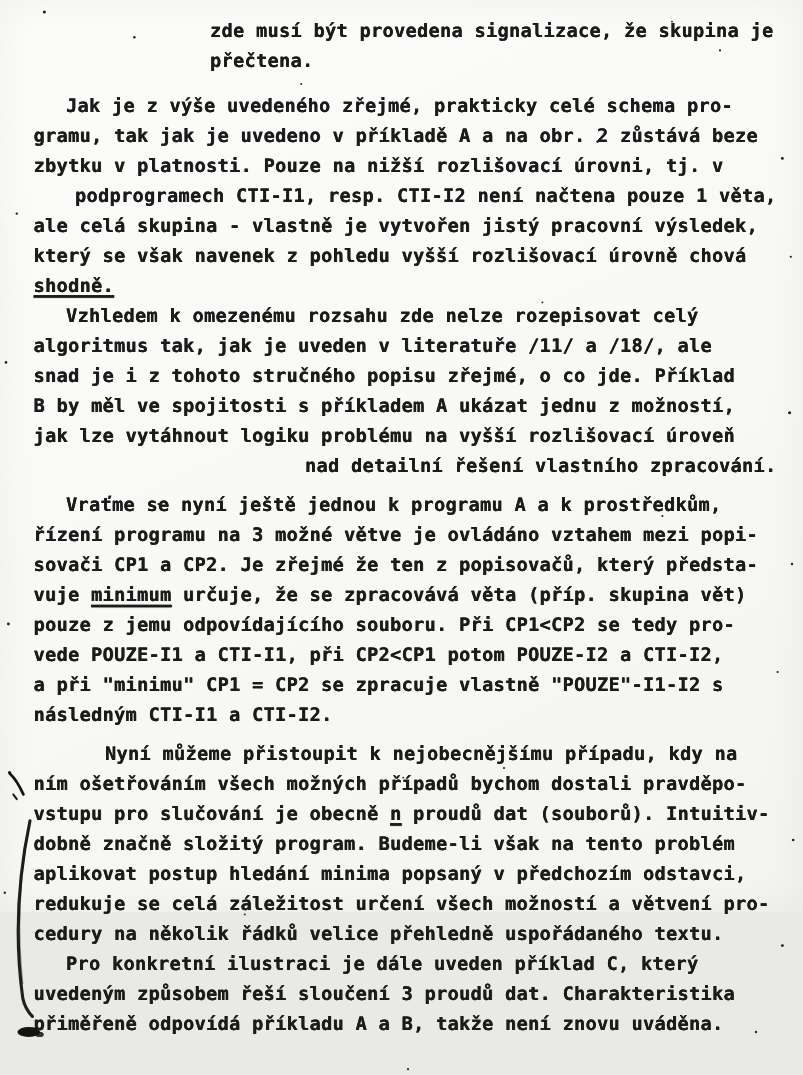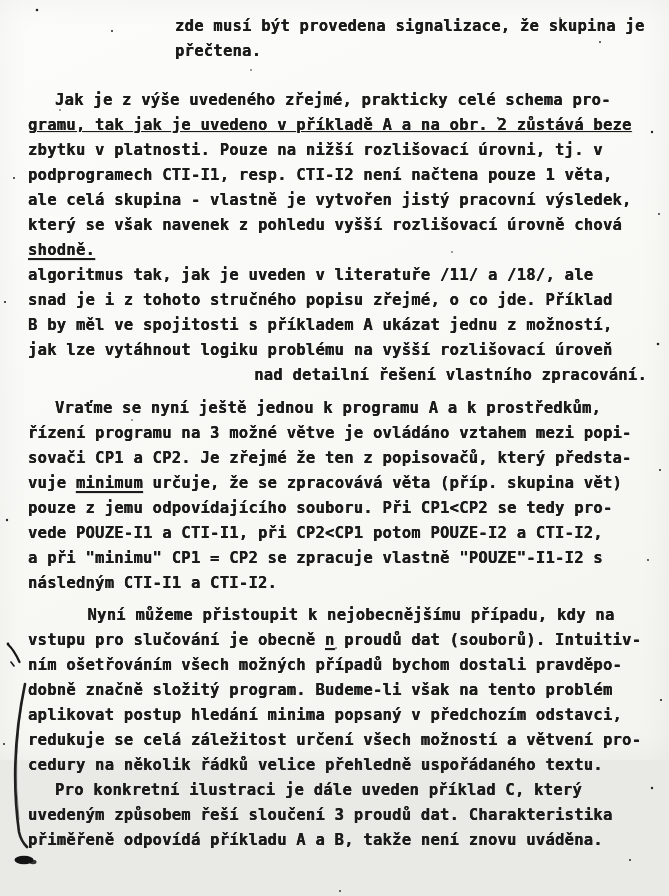--- a/index.html
+++ b/index.html
@@ -36,50 +36,51 @@
 </head>
 <body>
 
 <div class="page">
 
   <div class="textcol">
       <div class="para" style="margin-top: 0px;">
         <div class="line" style="padding-left: 147px;"><span>zde musí být provedena signalizace, že skupina je</span></div>
         <div class="line" style="padding-left: 147px;"><span>přečtena.</span></div>
       </div>
-      <div class="para" style="margin-top: 24px;">
+      <div class="para" style="margin-top: 12px;">
         <div class="line" style="padding-left: 27px;"><span>Jak je z výše uvedeného zřejmé, prakticky celé schema pro-</span></div>
-        <div class="line" style="padding-left: 0px; text-decoration: underline;"><span>gramu, tak jak je uvedeno v příkladě A a na obr. 2 zůstává beze</span></div>
+        <div class="line" style="padding-left: 0px;"><span>gramu, tak jak je uvedeno v příkladě A a na obr. 2 zůstává beze</span></div>
         <div class="line" style="padding-left: 0px;"><span>zbytku v platnosti. Pouze na nižší rozlišovací úrovni, tj. v</span></div>
-        <div class="line" style="padding-left: 0px;"><span>podprogramech CTI-I1, resp. CTI-I2 není načtena pouze 1 věta,</span></div>
+        <div class="line" style="padding-left: 0px; text-align: right;"><span>podprogramech CTI-I1, resp. CTI-I2 není načtena pouze 1 věta,</span></div>
         <div class="line" style="padding-left: 0px;"><span>ale celá skupina - vlastně je vytvořen jistý pracovní výsledek,</span></div>
         <div class="line" style="padding-left: 0px;"><span>který se však navenek z pohledu vyšší rozlišovací úrovně chová</span></div>
         <div class="line" style="padding-left: 0px;"><span class="u">shodně.</span></div>
       </div>
       <div class="para" style="margin-top: 0px;">
+        <div class="line" style="padding-left: 27px;"><span>Vzhledem k omezenému rozsahu zde nelze rozepisovat celý</span></div>
         <div class="line" style="padding-left: 0px;"><span>algoritmus tak, jak je uveden v literatuře /11/ a /18/, ale</span></div>
         <div class="line" style="padding-left: 0px;"><span>snad je i z tohoto stručného popisu zřejmé, o co jde. Příklad</span></div>
         <div class="line" style="padding-left: 0px;"><span>B by měl ve spojitosti s příkladem A ukázat jednu z možností,</span></div>
         <div class="line" style="padding-left: 0px;"><span>jak lze vytáhnout logiku problému na vyšší rozlišovací úroveň</span></div>
         <div class="line" style="padding-left: 0px; text-align: right;"><span>nad detailní řešení vlastního zpracování.</span></div>
       </div>
       <div class="para" style="margin-top: 8px;">
         <div class="line" style="padding-left: 27px;"><span>Vraťme se nyní ještě jednou k programu A a k prostředkům,</span></div>
         <div class="line" style="padding-left: 0px;"><span>řízení programu na 3 možné větve je ovládáno vztahem mezi popi-</span></div>
         <div class="line" style="padding-left: 0px;"><span>sovači CP1 a CP2. Je zřejmé že ten z popisovačů, který předsta-</span></div>
         <div class="line" style="padding-left: 0px;"><span>vuje </span><span class="u">minimum</span><span> určuje, že se zpracovává věta (příp. skupina vět)</span></div>
         <div class="line" style="padding-left: 0px;"><span>pouze z jemu odpovídajícího souboru. Při CP1&lt;CP2 se tedy pro-</span></div>
         <div class="line" style="padding-left: 0px;"><span>vede POUZE-I1 a CTI-I1, při CP2&lt;CP1 potom POUZE-I2 a CTI-I2,</span></div>
         <div class="line" style="padding-left: 0px;"><span>a při "minimu" CP1 = CP2 se zpracuje vlastně "POUZE"-I1-I2 s</span></div>
         <div class="line" style="padding-left: 0px;"><span>následným CTI-I1 a CTI-I2.</span></div>
       </div>
       <div class="para" style="margin-top: 7px;">
         <div class="line" style="padding-left: 27px; text-align: center;"><span>Nyní můžeme přistoupit k nejobecnějšímu případu, kdy na</span></div>
+        <div class="line" style="padding-left: 0px;"><span>ním ošetřováním všech možných případů bychom dostali pravděpo-</span></div>
         <div class="line" style="padding-left: 0px;"><span>vstupu pro slučování je obecně </span><span class="u">n</span><span> proudů dat (souborů). Intuitiv-</span></div>
-        <div class="line" style="padding-left: 0px;"><span>ním ošetřováním všech možných případů bychom dostali pravděpo-</span></div>
         <div class="line" style="padding-left: 0px;"><span>dobně značně složitý program. Budeme-li však na tento problém</span></div>
         <div class="line" style="padding-left: 0px;"><span>aplikovat postup hledání minima popsaný v předchozím odstavci,</span></div>
         <div class="line" style="padding-left: 0px;"><span>redukuje se celá záležitost určení všech možností a větvení pro-</span></div>
         <div class="line" style="padding-left: 0px;"><span>cedury na několik řádků velice přehledně uspořádaného textu.</span></div>
       </div>
       <div class="para" style="margin-top: 0px;">
         <div class="line" style="padding-left: 27px;"><span>Pro konkretní ilustraci je dále uveden příklad C, který</span></div>
         <div class="line" style="padding-left: 0px;"><span>uvedeným způsobem řeší sloučení 3 proudů dat. Charakteristika</span></div>
         <div class="line" style="padding-left: 0px;"><span>přiměřeně odpovídá příkladu A a B, takže není znovu uváděna.</span></div>
       </div>

